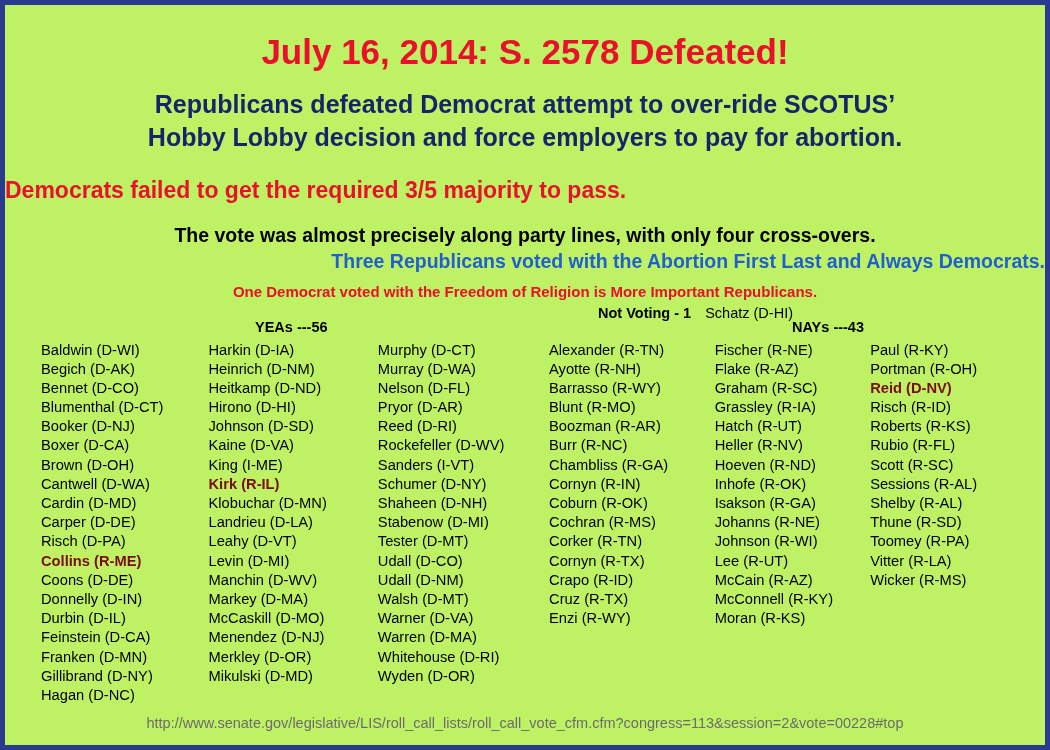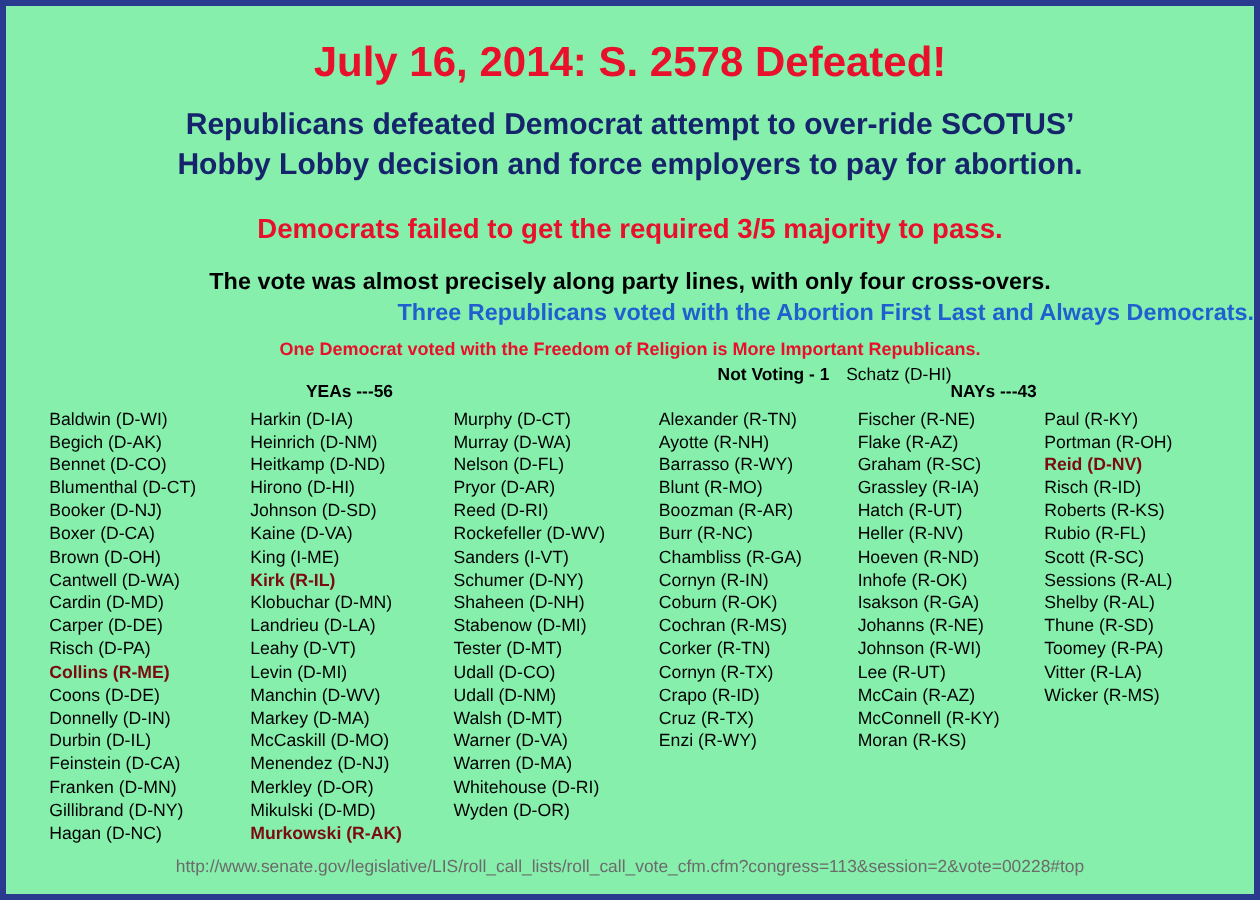--- a/index.html
+++ b/index.html
@@ -11,21 +11,21 @@
     height: 750px;
     background: #ffffff;
     font-family: "Liberation Sans", sans-serif;
     overflow: hidden;
   }
   .slide {
     position: relative;
     box-sizing: border-box;
     width: 1050px;
     height: 750px;
-    background: #86efac;
+    background: #bef264;
     border: 5px solid #2a3b8f;
     padding: 0;
   }
   .headline {
     text-align: center;
     color: #e8102a;
     font-weight: bold;
     font-size: 35px;
     margin-top: 27px;
     letter-spacing: 0px;
@@ -33,21 +33,21 @@
   .subhead {
     text-align: center;
     color: #16256b;
     font-weight: bold;
     font-size: 25px;
     line-height: 1.33;
     margin-top: 16px;
     padding: 0 26px;
   }
   .failed {
-    text-align: center;
+    text-align: left;
     color: #e8102a;
     font-weight: bold;
     font-size: 23px;
     margin-top: 22px;
   }
   .note-block {
     margin-top: 20px;
     text-align: center;
   }
   .note1 {
@@ -191,21 +191,20 @@
         <div class="name">Klobuchar (D-MN)</div>
         <div class="name">Landrieu (D-LA)</div>
         <div class="name">Leahy (D-VT)</div>
         <div class="name">Levin (D-MI)</div>
         <div class="name">Manchin (D-WV)</div>
         <div class="name">Markey (D-MA)</div>
         <div class="name">McCaskill (D-MO)</div>
         <div class="name">Menendez (D-NJ)</div>
         <div class="name">Merkley (D-OR)</div>
         <div class="name">Mikulski (D-MD)</div>
-        <div class="name cross">Murkowski (R-AK)</div>
       </div>
     <div class="col c3">
         <div class="name">Murphy (D-CT)</div>
         <div class="name">Murray (D-WA)</div>
         <div class="name">Nelson (D-FL)</div>
         <div class="name">Pryor (D-AR)</div>
         <div class="name">Reed (D-RI)</div>
         <div class="name">Rockefeller (D-WV)</div>
         <div class="name">Sanders (I-VT)</div>
         <div class="name">Schumer (D-NY)</div>

